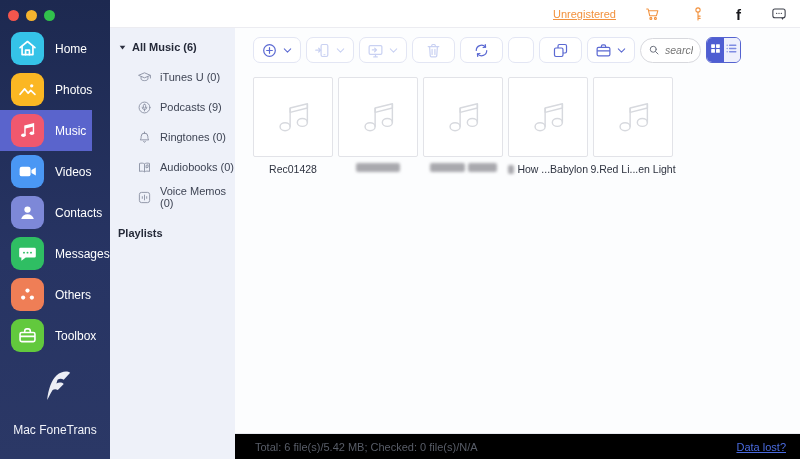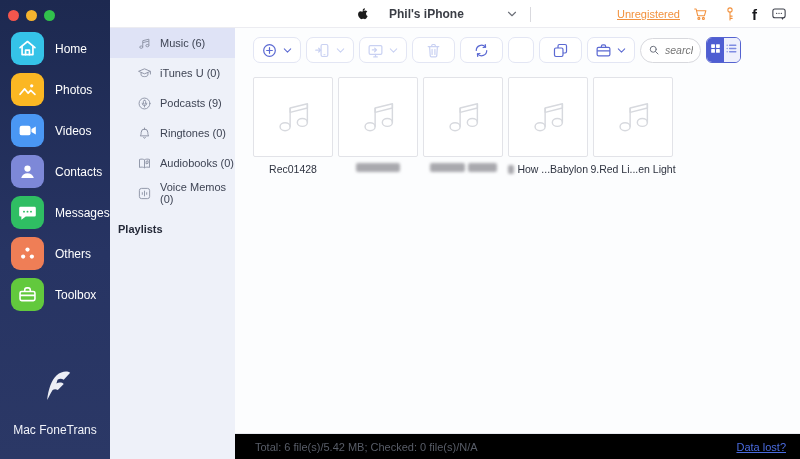--- a/index.html
+++ b/index.html
@@ -23,21 +23,21 @@
   .brand svg { width:36px; height:36px; opacity:.96; }
   .brand-name { font-size:12px; margin-top:14px; color:#f2f4fa; }
 
   
   .topbar { position:absolute; left:110px; top:0; width:690px; height:28px; background:#fff; border-bottom:1px solid #ececf1; }
   .device-group { position:absolute; left:246px; top:0; height:28px; display:flex; align-items:center; color:#3a3d45; }
   .apple { width:14px; height:16px; color:#1b1b1b; display:flex; }
   .device-name { font-size:12px; font-weight:bold; margin-left:19px; }
   .device-chevron { width:12px; height:12px; color:#6b6f78; margin-left:42px; display:flex; }
   .top-divider { width:1px; height:15px; background:#d9d9de; margin-left:12px; }
-  .account-group { position:absolute; right:13px; top:0; height:28px; display:flex; align-items:center; gap:13px; }
+  .account-group { position:absolute; right:13px; top:0; height:28px; display:flex; align-items:center; gap:29px; }
   .unregistered { color:#f2913d; font-size:11px; text-decoration:underline; cursor:pointer; }
   .tb-ic { width:16px; height:16px; display:flex; cursor:pointer; }
   .tb-ic svg{ width:100%; height:100%; }
   .ic-orange{ color:#f2913d; } .ic-dark{ color:#3b3e49; }
   .fb { font-size:15px; font-weight:bold; color:#15161a; line-height:1; cursor:pointer; padding:0 1px; }
 
   
   .sub-sidebar { position:absolute; left:110px; top:28px; width:125px; height:431px; background:#eef1f9; }
   .group-header { display:flex; align-items:center; padding:13px 0 9px 8px; font-size:11px; font-weight:bold; color:#252a39; }
   .group-header .tri { width:9px; height:9px; margin-right:5px; color:#2c3040; display:flex; }
@@ -106,20 +106,30 @@
         </div>
         <div class="nav-item">
           <div class="nav-icon" style="background: rgb(251, 183, 35); color: rgb(251, 183, 35);">
             <svg viewBox="0 0 24 24" fill="none" stroke="#fff" stroke-width="1.9" stroke-linecap="round" stroke-linejoin="round">
               <path d="M3.5 17.5l5.2-6.2 4.1 4.9 2.9-3.2 4.8 4.5"></path>
               <circle cx="16.8" cy="7.8" r="1.9" fill="#fff" stroke="none"></circle>
             </svg>
           </div>
           <span class="nav-label">Photos</span>
         </div>
+        <div class="nav-item active">
+          <div class="nav-icon" style="background: rgb(240, 88, 110); color: rgb(240, 88, 110);">
+            <svg viewBox="0 0 24 24" fill="#fff">
+              <ellipse cx="7.3" cy="17.5" rx="2.6" ry="2"></ellipse>
+              <ellipse cx="17" cy="15.2" rx="2.6" ry="2"></ellipse>
+              <path d="M8.3 17.5V6.3l11.3-2.8v11.7h-1.6V7.6l-8.1 2v7.9z"></path>
+            </svg>
+          </div>
+          <span class="nav-label">Music</span>
+        </div>
         <div class="nav-item">
           <div class="nav-icon" style="background: rgb(74, 151, 244); color: rgb(74, 151, 244);">
             <svg viewBox="0 0 24 24" fill="#fff">
               <rect x="3" y="6.5" width="12.5" height="11" rx="2.5"></rect>
               <path d="M16.5 10.2l5-2.7v9l-5-2.7z"></path>
             </svg>
           </div>
           <span class="nav-label">Videos</span>
         </div>
         <div class="nav-item">
@@ -164,34 +174,20 @@
       </div>
     <div class="brand">
       <span><svg viewBox="0 0 64 64" fill="#f4f6fb">
             <path d="M18 55C20 36 26 19 35 11c8.5-7.5 19-8 24-4.5L47.5 19c-3.8-2.3-8-2-11 .3l-2 6.5c4.5-2.5 10-2 13 .8L37 37.5c-3-2.3-6.8-2-9.2-.2C24.5 42.5 21.5 49 18 55z"></path>
           </svg></span>
       <div class="brand-name">Mac FoneTrans</div>
     </div>
   </div>
 
   <div class="topbar">
-    <div class="device-group">
-      <span class="apple">
-          <svg viewBox="0 0 24 24" fill="currentColor">
-            <path d="M12.1 6.6c1 0 2.3-.7 3.6-.7 1.3 0 2.7.5 3.7 1.6-3.2 1.8-2.7 6.6.6 7.9-.5 1.2-1.1 2.4-2 3.5-.8 1-1.6 2-2.8 2-1.1 0-1.5-.7-2.9-.7s-1.8.7-2.9.7c-1.2 0-2.1-1.1-2.9-2.1C4 16.6 3 13.3 3.8 10.7c.6-1.9 2.2-3.3 4-3.3 1.1 0 2.2.8 3 .8zM15.3 2c.2 1.1-.3 2.2-1 3-.7.8-1.8 1.4-2.9 1.3-.2-1 .4-2.1 1-2.8.7-.8 1.9-1.4 2.9-1.5z"></path>
-          </svg>
-        </span>
-      <span class="device-name">Phil's iPhone</span>
-      <span class="device-chevron">
-          <svg viewBox="0 0 24 24" fill="none" stroke="currentColor" stroke-width="2.2" stroke-linecap="round" stroke-linejoin="round">
-            <path d="M5 8.5l7 7 7-7"></path>
-          </svg>
-        </span>
-      <span class="top-divider"></span>
-    </div>
     <div class="account-group">
       <span class="unregistered">Unregistered</span>
       <span class="tb-ic ic-orange">
           <svg viewBox="0 0 24 24" fill="none" stroke="currentColor" stroke-width="1.6" stroke-linecap="round" stroke-linejoin="round">
             <path d="M2.5 4.5h2.2L7 14.5h10.2l2.1-7.5H6"></path>
             <circle cx="8.8" cy="18.6" r="1.5"></circle>
             <circle cx="15.6" cy="18.6" r="1.5"></circle>
           </svg>
         </span>
       <span class="tb-ic ic-orange">
@@ -207,31 +203,29 @@
             <path d="M15.3 17.5l2.3 3.5 1.4-3.5z" fill="currentColor" stroke="none"></path>
             <circle cx="8.5" cy="11" r="1.05" fill="currentColor" stroke="none"></circle>
             <circle cx="12" cy="11" r="1.05" fill="currentColor" stroke="none"></circle>
             <circle cx="15.5" cy="11" r="1.05" fill="currentColor" stroke="none"></circle>
           </svg>
         </span>
     </div>
   </div>
 
   <div class="sub-sidebar">
+    <div class="group-header">
+      <span class="tri">
+          <svg viewBox="0 0 24 24" fill="currentColor">
+            <path d="M4.5 7.5h15L12 17z"></path>
+          </svg>
+        </span>
+      <span>All Music (6)</span>
+    </div>
     <div id="library-items">
-        <div class="lib-item active">
-          <span class="li-ic">
-            <svg viewBox="0 0 24 24" fill="none" stroke="currentColor" stroke-width="1.5" stroke-linejoin="round">
-              <ellipse cx="6.8" cy="17.8" rx="2.4" ry="1.9"></ellipse>
-              <ellipse cx="16.6" cy="15.4" rx="2.4" ry="1.9"></ellipse>
-              <path d="M9.2 17.8V7.5L19 5.1v10.3M9.2 10.6L19 8.2"></path>
-            </svg>
-          </span>
-          <span>Music (6)</span>
-        </div>
         <div class="lib-item">
           <span class="li-ic">
             <svg viewBox="0 0 24 24" fill="none" stroke="currentColor" stroke-width="1.5" stroke-linejoin="round">
               <path d="M2.5 8.5L12 4.5l9.5 4L12 12.5z"></path>
               <path d="M6.5 10.5v3.8c0 1.4 2.5 2.7 5.5 2.7s5.5-1.3 5.5-2.7v-3.8"></path>
               <path d="M21.5 8.5v5"></path>
             </svg>
           </span>
           <span>iTunes U (0)</span>
         </div>

